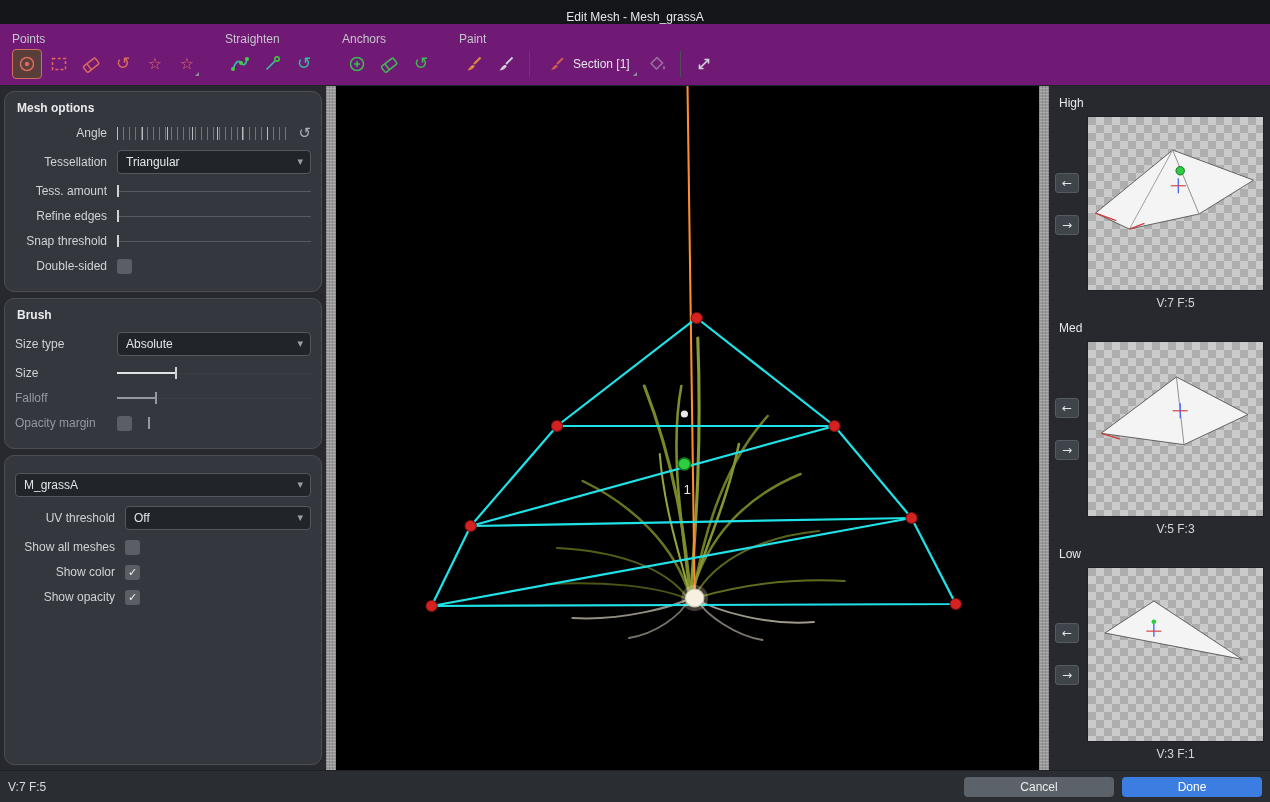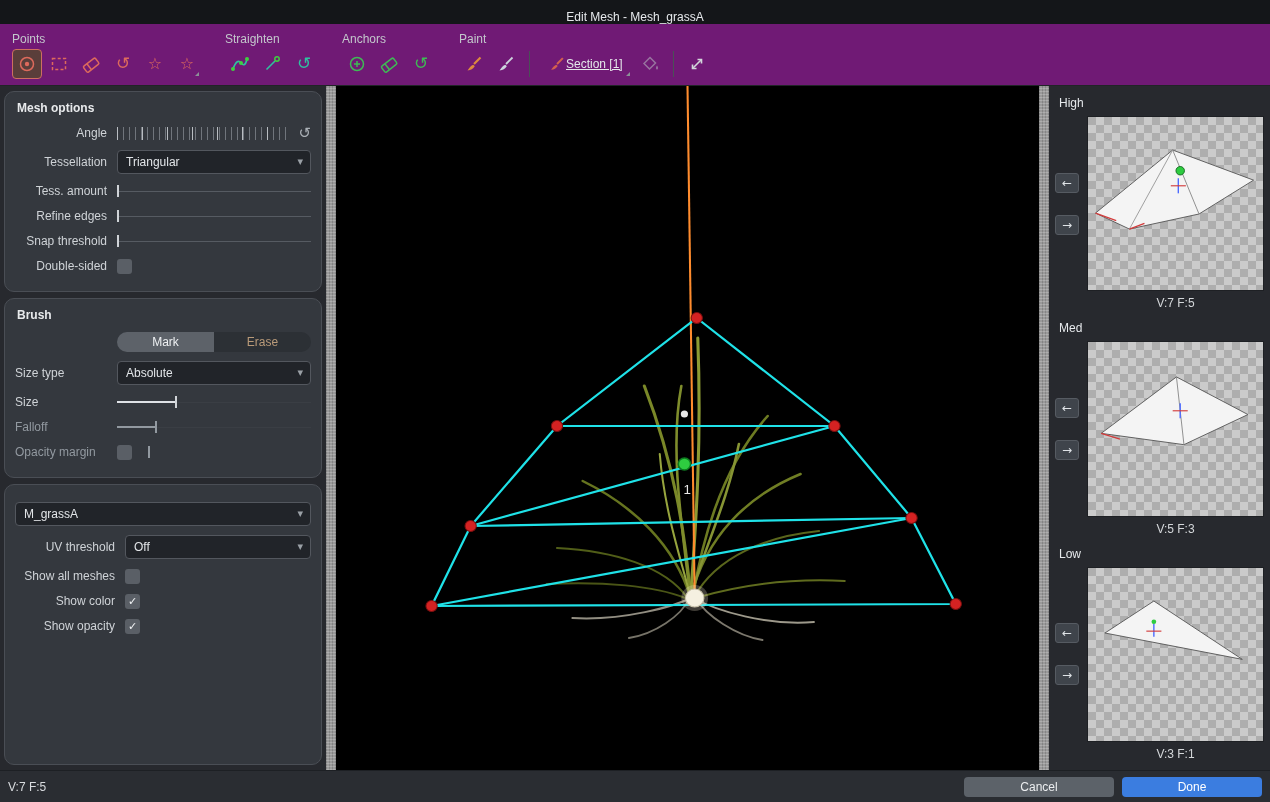--- a/index.html
+++ b/index.html
@@ -13,21 +13,21 @@
 
   
   .titlebar { height:24px; flex:0 0 auto; background:#141619; display:flex; align-items:flex-end; justify-content:center; color:#e6e9ec; }
 
   
   .toolbar { height:62px; flex:0 0 auto; background:#701a75; border-bottom:1px solid #212428; display:flex; align-items:center; }
   .tgroup { padding:5px 10px 4px 12px; display:flex; flex-direction:column; }
   .tgroup-label { color:#c3c7cc; margin-bottom:3px; }
   .tools { display:flex; align-items:center; gap:2px; }
   .tool { width:30px; height:30px; display:flex; align-items:center; justify-content:center; border-radius:4px; position:relative; border:1px solid transparent; }
-  .tool.wide { width:auto; padding:0 9px; color:#e3e6e9;text-decoration:underline; }
+  .tool.wide { width:auto; padding:0 9px; gap:7px; color:#e3e6e9; }
   .tool.selected { background:#5a3e3a; border-color:#cd6f60; }
   .tool.disabled { opacity:.55; }
   .tsep { width:1px; background:#4b5057; }
   .tdiv { width:1px; height:26px; background:#4b5057; margin:0 6px; align-self:center; }
   .g { font-family:"DejaVu Sans",sans-serif; line-height:1; }
   .g.undo { font-size:17px; }
   .g.star { font-size:16px; }
   .red { color:#dd6a5c; } .teal { color:#2fc1a0; } .green { color:#3fba55; }
   .corner::after { content:""; position:absolute; right:2px; bottom:2px; border-left:4px solid transparent; border-bottom:4px solid #8b9097; }
 
@@ -282,27 +282,20 @@
         </div>
         <div class="row">
           <div class="rlabel">Double-sided</div>
           <div class="checkbox"></div>
         </div>
       </div>
 
       <div class="section">
         <div class="sec-title">Brush</div>
         <div class="row">
-          <div class="rlabel"></div>
-          <div class="pill">
-            <div class="opt on">Mark</div>
-            <div class="opt off">Erase</div>
-          </div>
-        </div>
-        <div class="row">
           <div class="rlabel left">Size type</div>
           <div class="dropdown">
             <span>Absolute</span>
             <span class="chev g">▾</span>
           </div>
         </div>
         <div class="row">
           <div class="rlabel left">Size</div>
           <div class="minslider">
               <div class="fillline" style="width:58px"></div>

